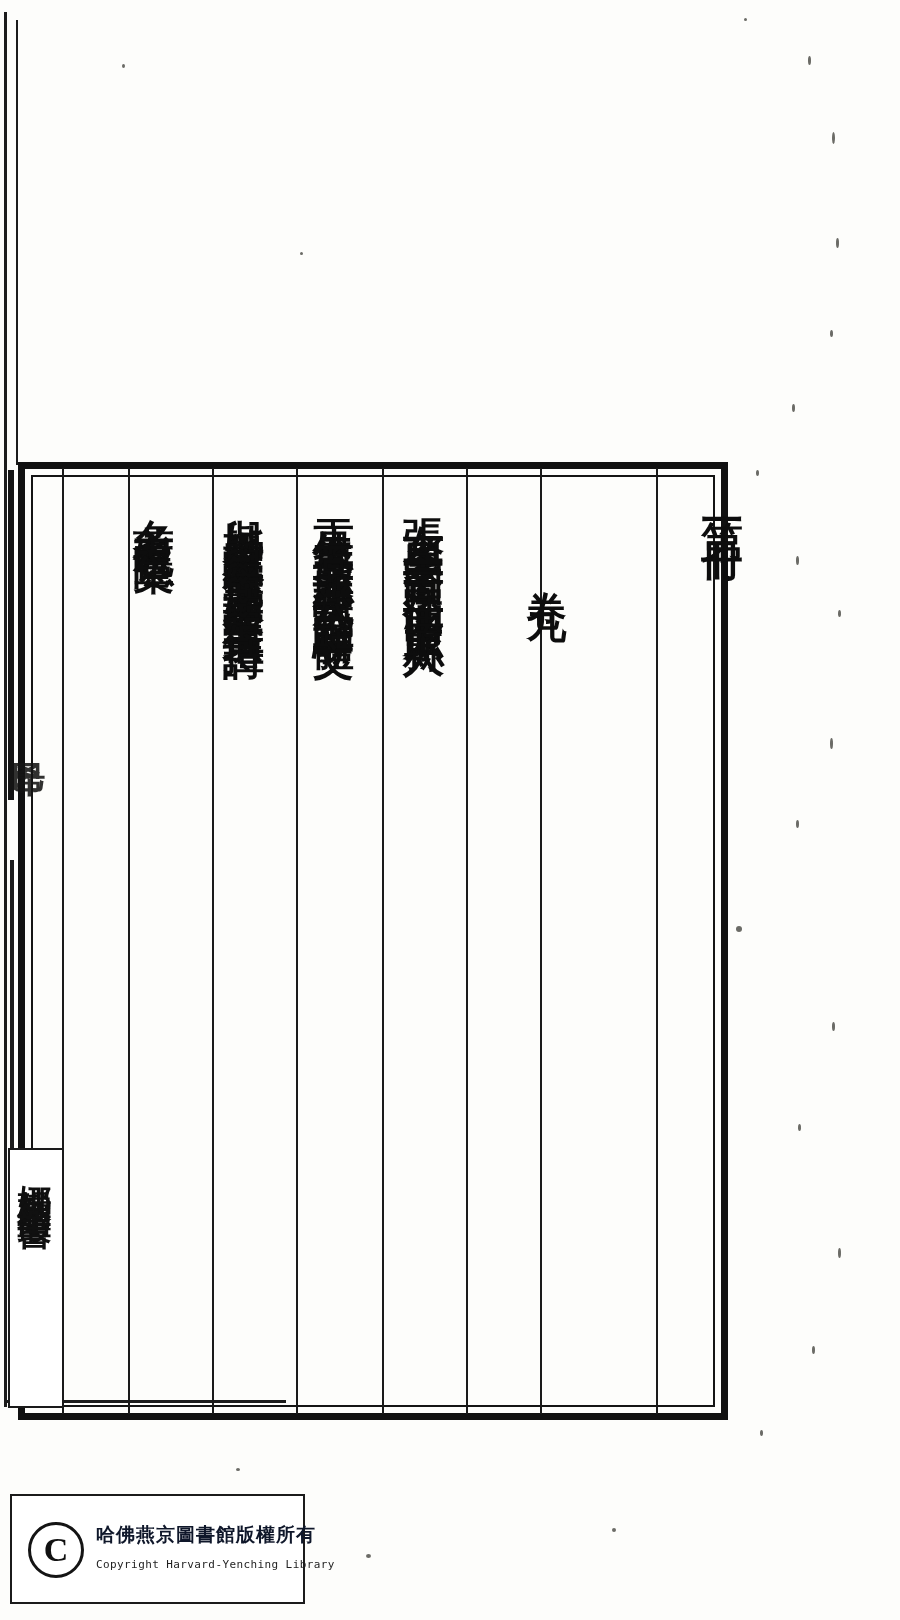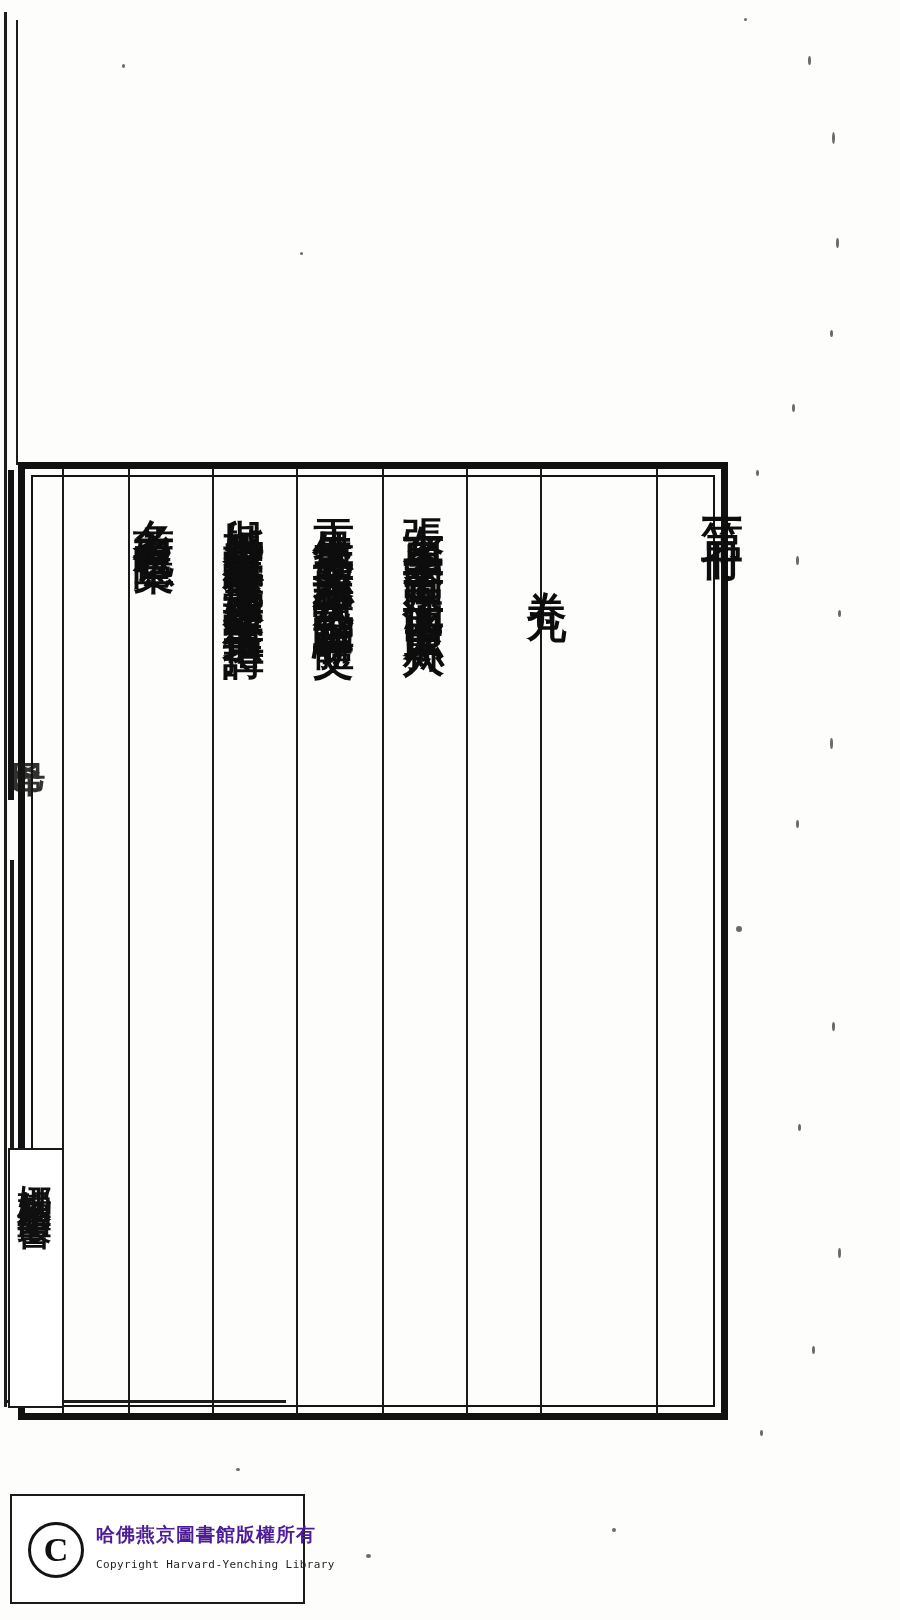--- a/index.html
+++ b/index.html
@@ -173,21 +173,21 @@
     font-weight: 700;
     color: #111;
   }
   #stamp-cjk {
     position: absolute;
     left: 84px;
     top: 26px;
     font-family: "DejaVu Sans", sans-serif;
     font-size: 19px;
     letter-spacing: 1px;
-    color: #4c1d95;
+    color: #0f172a;
     font-weight: 700;
     white-space: nowrap;
   }
   #stamp-en {
     position: absolute;
     left: 84px;
     top: 62px;
     font-family: "DejaVu Sans Mono", monospace;
     font-size: 11px;
     letter-spacing: .4px;

